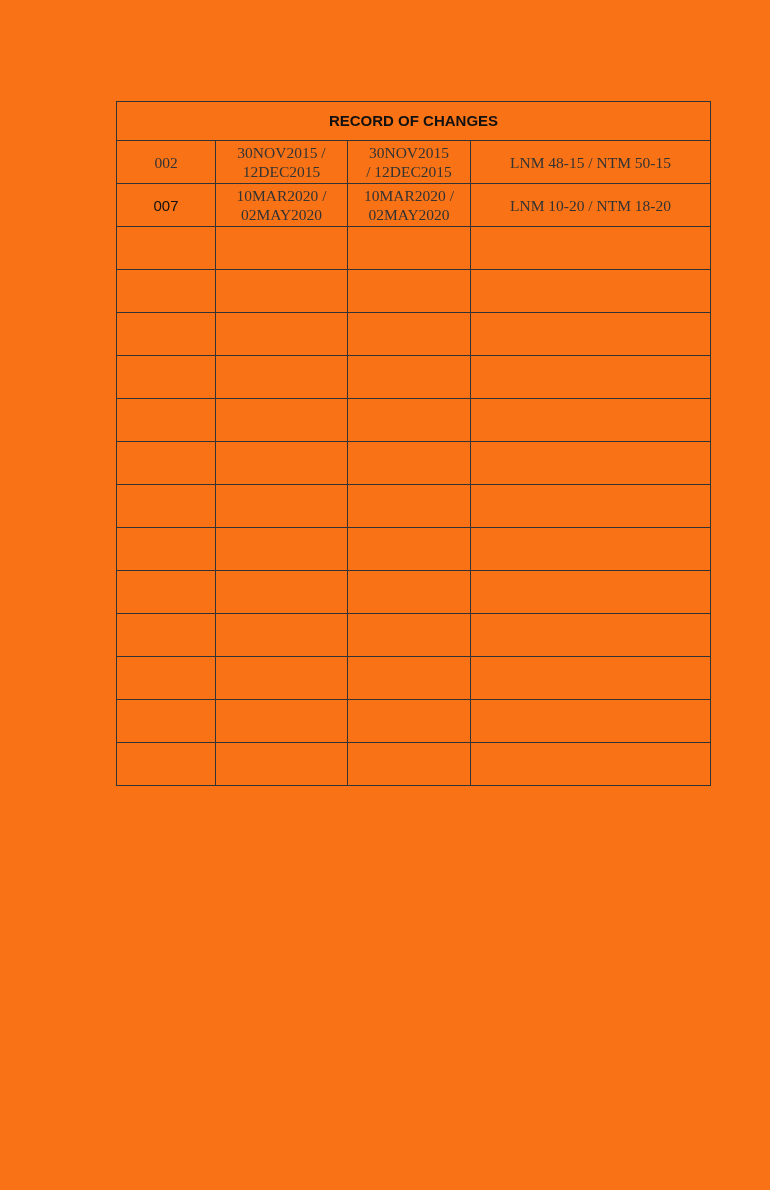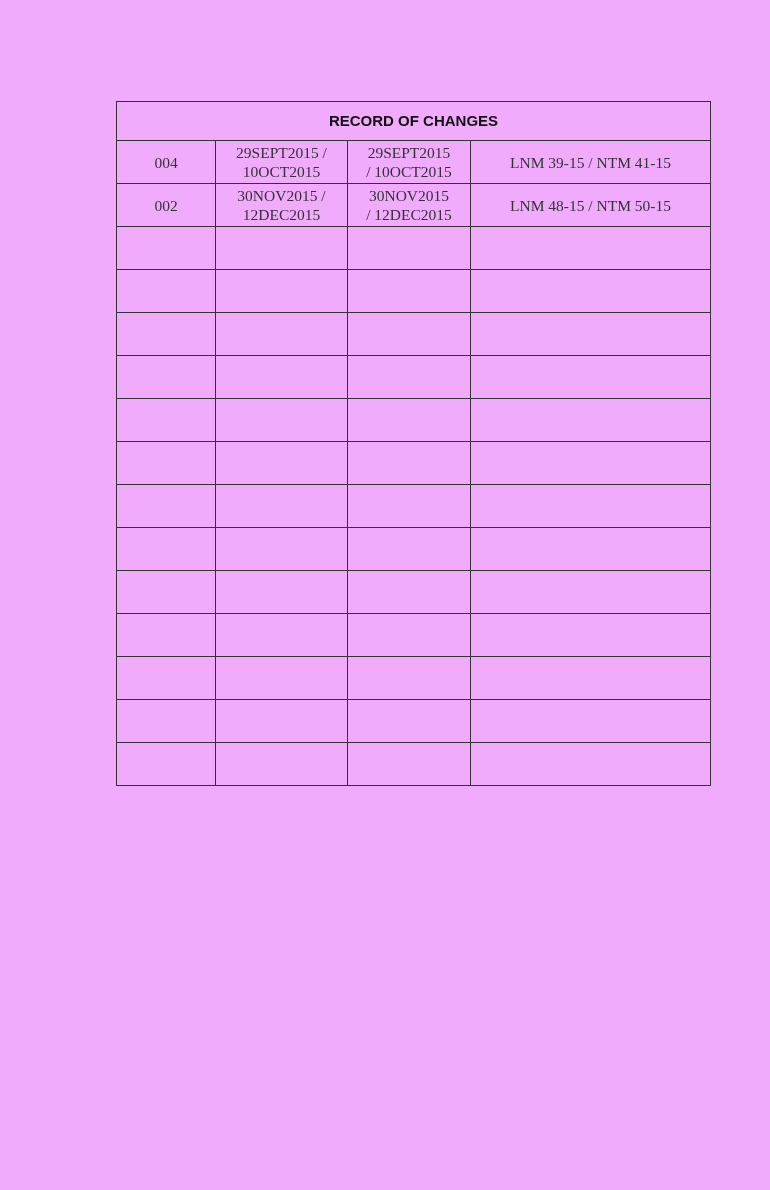--- a/index.html
+++ b/index.html
@@ -1,17 +1,17 @@
 <!DOCTYPE html>
 <html><head>
 <meta charset="utf-8">
 <style>
   html, body { margin: 0; padding: 0; background: #ffffff; }
   body { width: 770px; height: 1190px; position: relative; overflow: hidden; }
-  .page { position: absolute; left: 0; top: 0; width: 770px; height: 1190px; background: #f0abfc; }
+  .page { position: absolute; left: 0; top: 0; width: 770px; height: 1190px; background: #f97316; }
   table.rec {
     position: absolute; left: 116px; top: 101px;
     width: 594px; border-collapse: collapse; table-layout: fixed;
     color: #222;
   }
   table.rec td, table.rec th {
     border: 1.3px solid #333; padding: 0; text-align: center; vertical-align: middle;
   }
   table.rec th {
     font-family: "Liberation Sans", sans-serif; font-weight: bold; font-size: 15px; color: #111;
@@ -38,42 +38,42 @@
       <col style="width:240px">
     </colgroup>
     <thead>
       <tr class="title-row">
         <th colspan="4">RECORD OF CHANGES</th>
       </tr>
     </thead>
     <tbody id="tbody">
 
       <tr class="data-row">
-        <td class="cell">004</td>
-        <td class="cell">
-            <span class="line">29SEPT2015 /</span>
-            <span class="line">10OCT2015</span>
-          </td>
-        <td class="cell">
-            <span class="line">29SEPT2015</span>
-            <span class="line">/ 10OCT2015</span>
-          </td>
-        <td class="cell">LNM 39-15 / NTM 41-15</td>
-      </tr>
-      <tr class="data-row">
         <td class="cell">002</td>
         <td class="cell">
             <span class="line">30NOV2015 /</span>
             <span class="line">12DEC2015</span>
           </td>
         <td class="cell">
             <span class="line">30NOV2015</span>
             <span class="line">/ 12DEC2015</span>
           </td>
         <td class="cell">LNM 48-15 / NTM 50-15</td>
+      </tr>
+      <tr class="data-row">
+        <td class="cell sans">007</td>
+        <td class="cell">
+            <span class="line">10MAR2020 /</span>
+            <span class="line">02MAY2020</span>
+          </td>
+        <td class="cell">
+            <span class="line">10MAR2020 /</span>
+            <span class="line">02MAY2020</span>
+          </td>
+        <td class="cell">LNM 10-20 / NTM 18-20</td>
       </tr>
     <tr class="data-row">
           <td class="cell"></td>
           <td class="cell"></td>
           <td class="cell"></td>
           <td class="cell"></td>
         </tr>
         <tr class="data-row">
           <td class="cell"></td>
           <td class="cell"></td>

